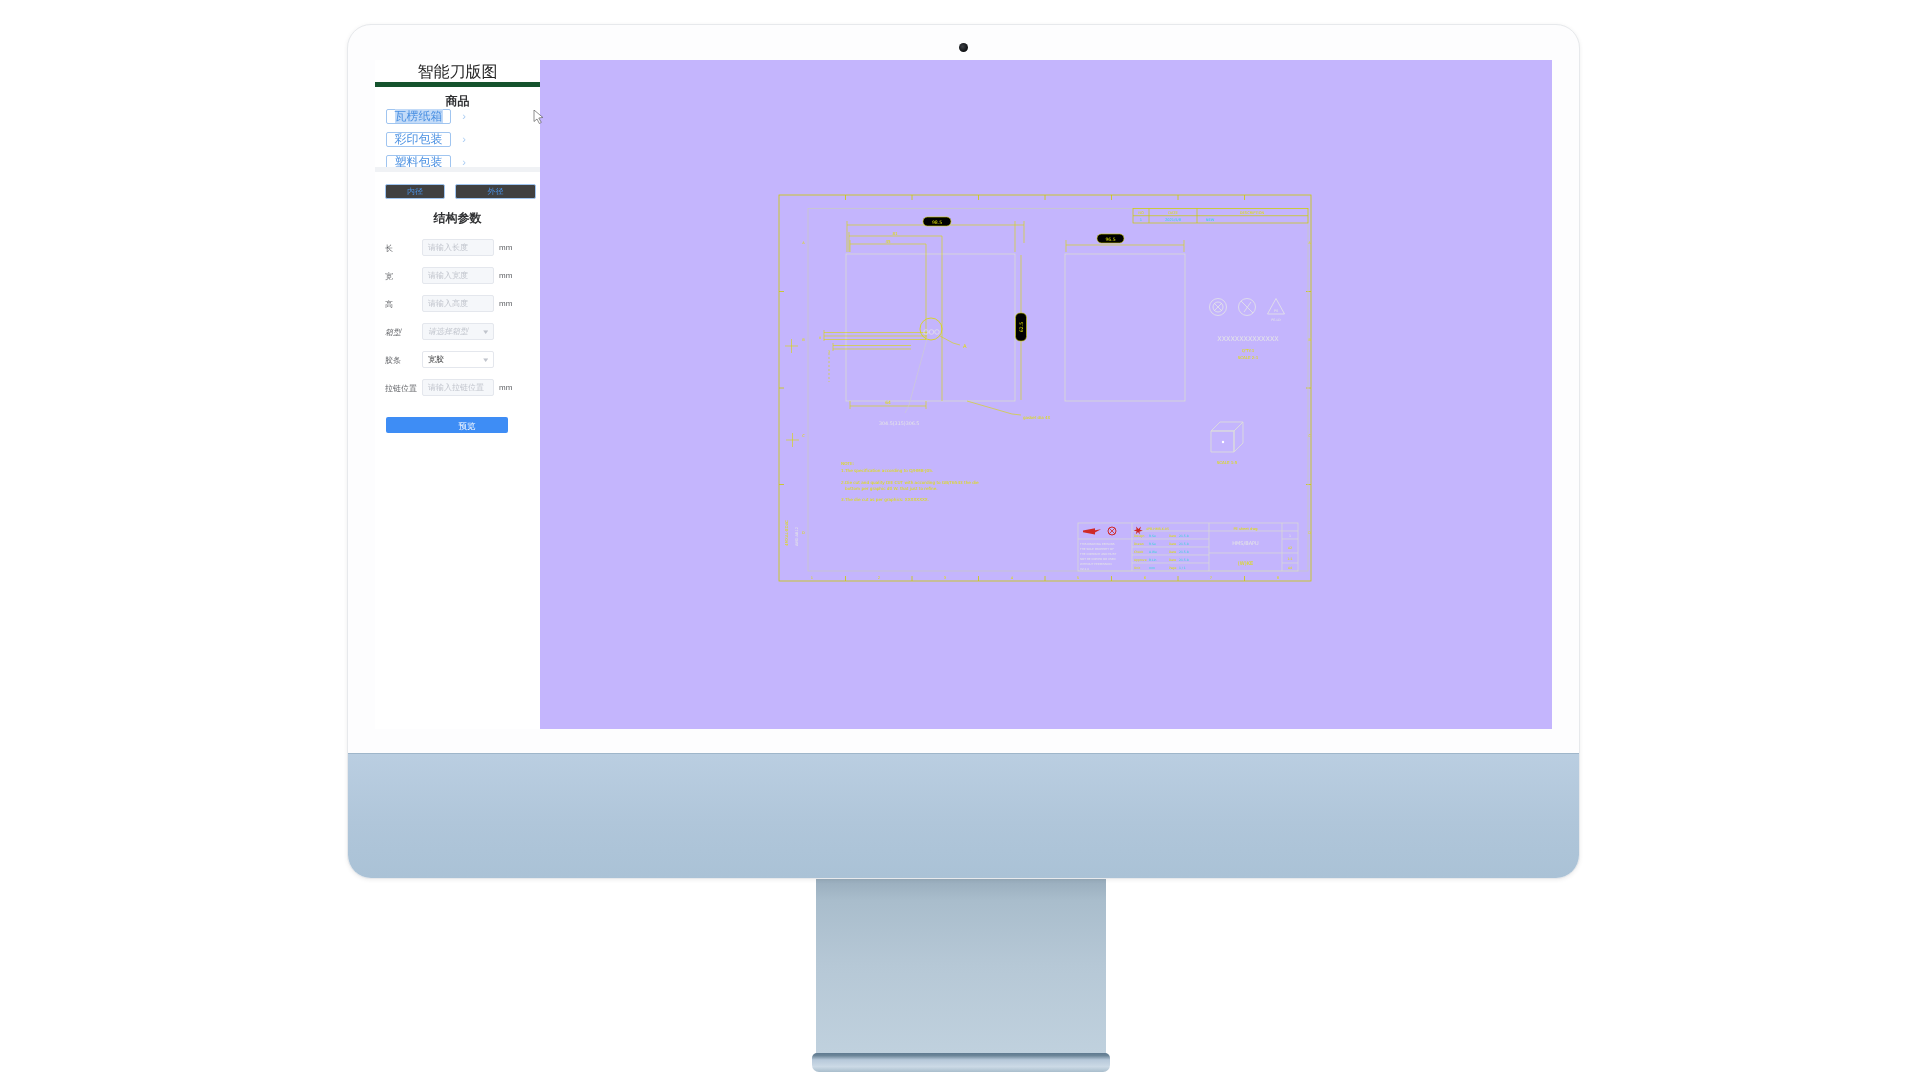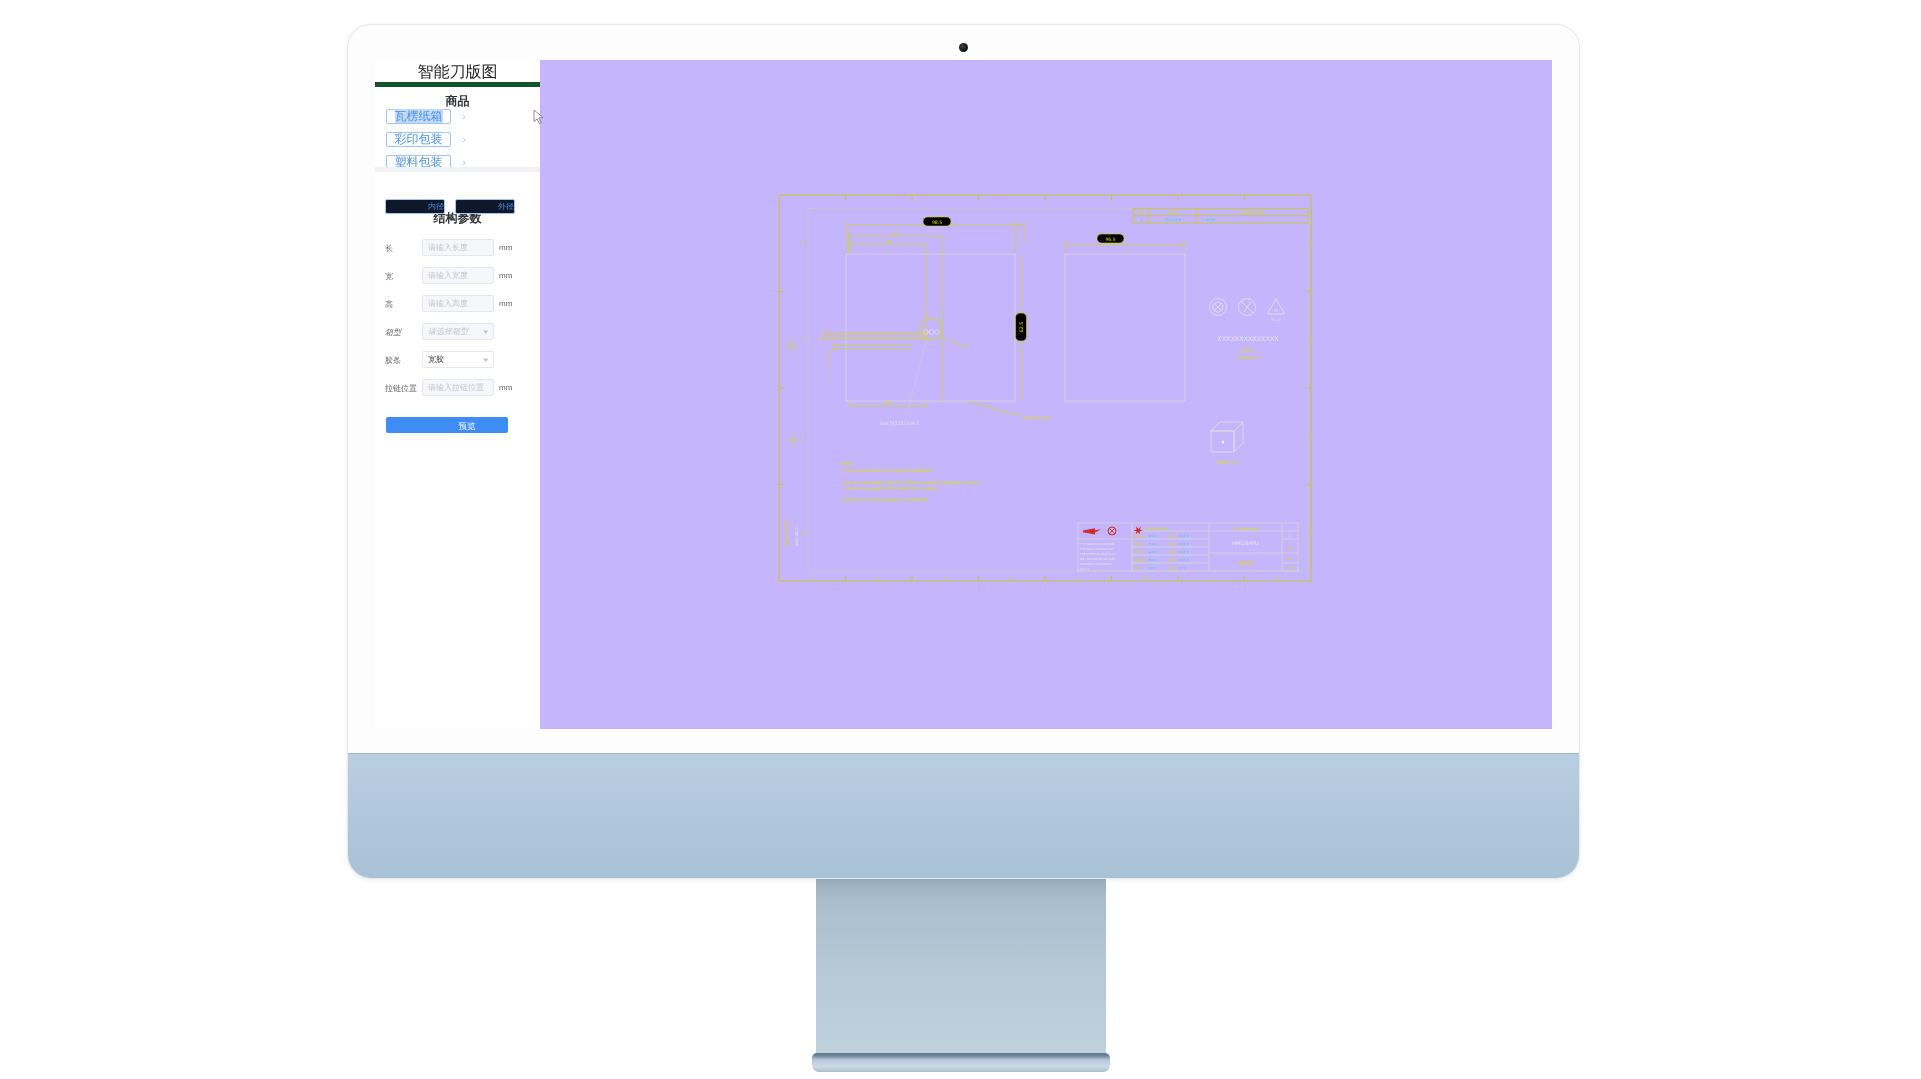--- a/index.html
+++ b/index.html
@@ -23,22 +23,22 @@
   
   .sidebar{width:165px;flex:none;position:relative;background:#fff;color:#303133;}
   .side-header{position:absolute;left:0;top:0;width:100%;height:22px;line-height:23px;text-align:center;
                font-size:16px;color:#262626;border-bottom:5px solid #14532d;}
   .sec-title{position:absolute;width:100%;text-align:center;font-size:12px;font-weight:bold;color:#303133;}
   .p-btn{position:absolute;left:11px;width:65px;height:15px;box-sizing:border-box;border:1px solid #a0c5f0;
          border-radius:2px;font-size:12px;color:#4a90e2;text-align:center;line-height:13px;cursor:pointer;background:#fff;}
   .p-btn .hl{background:#c3dbf8;}
   .p-chev{position:absolute;left:83px;width:12px;text-align:center;color:#a8cbf2;font-size:11px;line-height:15px;cursor:pointer;}
   .divider{position:absolute;left:0;top:107px;width:100%;height:5px;background:#f0f2f5;}
-  .tg{position:absolute;top:139px;height:15px;box-sizing:border-box;border:1px solid #a0c5f0;border-radius:2px;
-      color:#4a90e2;font-size:8px;text-align:right;line-height:13px;cursor:pointer;background:#0f172a;}
+  .tg{position:absolute;top:124px;height:15px;box-sizing:border-box;border:1px solid #a0c5f0;border-radius:2px;
+      color:#4a90e2;font-size:8px;text-align:center;line-height:13px;cursor:pointer;background:#404040;}
   .f-row{position:absolute;left:10px;width:145px;height:17px;}
   .f-label{position:absolute;left:0;top:4px;font-size:8px;color:#606266;white-space:nowrap;}
   .f-input{position:absolute;left:37px;top:0;width:72px;height:17px;box-sizing:border-box;background:#f5f7fa;
            border:1px solid #e4e7ed;border-radius:2px;font-size:8px;color:#606266;padding:0 5px;outline:none;
            font-family:"Liberation Sans","DejaVu Sans",sans-serif;}
   .f-input::placeholder{color:#c0c4cc;}
   .f-select{position:absolute;left:37px;top:0;width:72px;height:17px;box-sizing:border-box;background:#fff;
             border:1px solid #e4e7ed;border-radius:2px;font-size:8px;display:flex;align-items:center;
             padding:0 5px;cursor:pointer;}
   .f-select.gray{background:#f5f7fa;}
@@ -77,21 +77,21 @@
       <div class="p-chev" style="top:72px;">›</div>
 
       <div class="p-btn" style="top:95px;"><span>塑料包装</span></div>
       <div class="p-chev" style="top:95px;">›</div>
 
       <div class="divider"></div>
 
       <div class="sec-title" style="top:122px;margin-top:28px;">结构参数</div>
 
       <div class="tg" style="left:10px;width:60px;">内径</div>
-      <div class="tg" style="left:80px;width:60px;">外径</div>
+      <div class="tg" style="left:80px;width:81px;">外径</div>
 
       <div class="f-row" style="top:179px;">
         <span class="f-label">长</span>
         <input class="f-input" placeholder="请输入长度" style="">
         <span class="unit">mm</span>
       </div>
       <div class="f-row" style="top:207px;">
         <span class="f-label">宽</span>
         <input class="f-input" placeholder="请输入宽度" style="">
         <span class="unit">mm</span>

